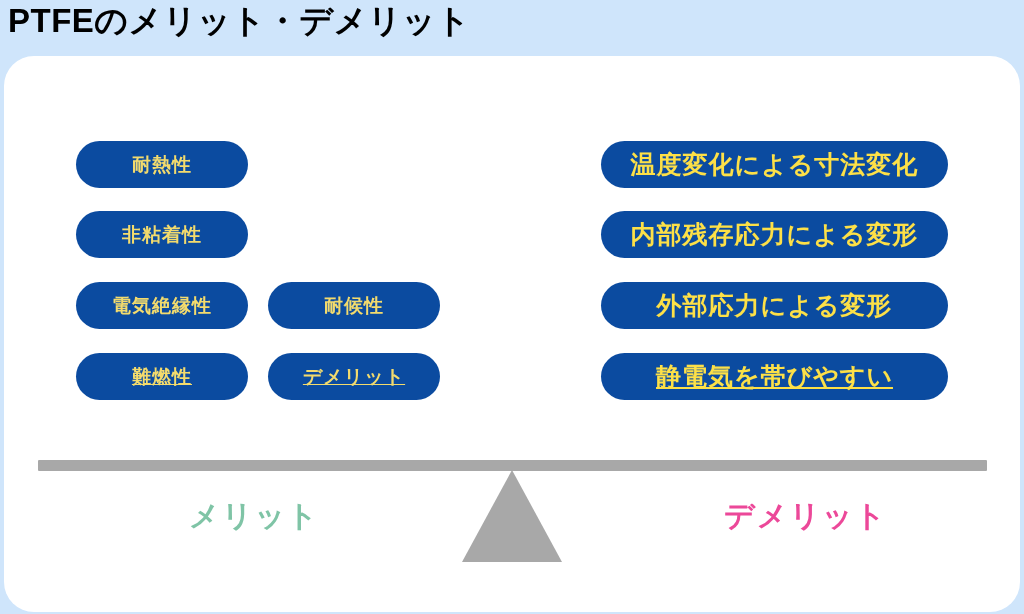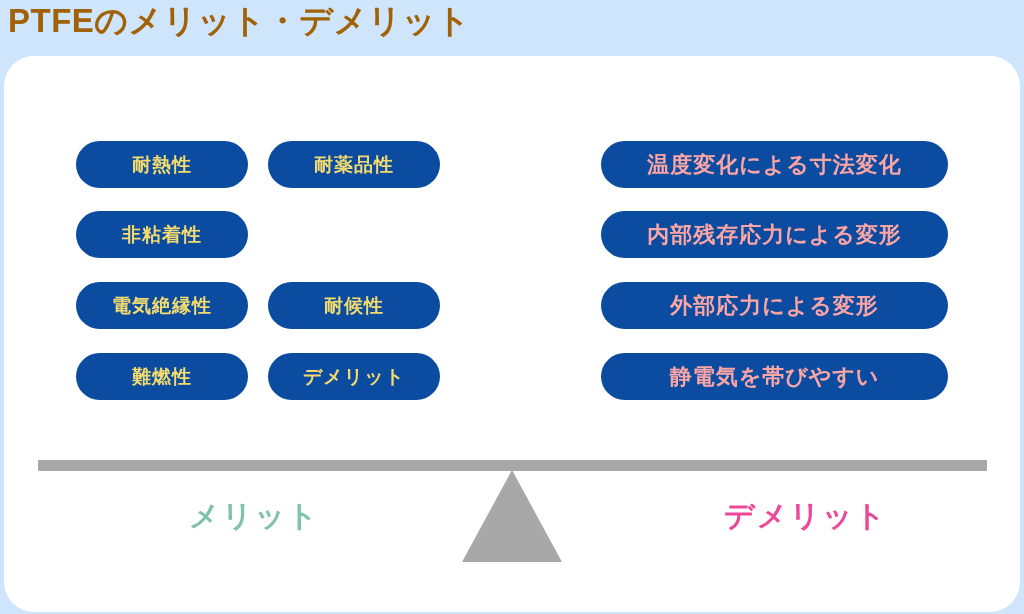--- a/index.html
+++ b/index.html
@@ -23,21 +23,21 @@
     width: 1024px;
     height: 58px;
     background: #cfe5fb;
   }
   .header-title {
     position: absolute;
     left: 8px;
     top: 1px;
     font-size: 33px;
     font-weight: bold;
-    color: #a16207;
+    color: #000000;
     letter-spacing: 0.5px;
     white-space: nowrap;
     line-height: 40px;
   }
 
   
   .card {
     position: absolute;
     left: 4px;
     top: 56px;
@@ -62,33 +62,33 @@
     white-space: nowrap;
   }
   .pill-merit {
     width: 172px;
     font-size: 19px;
     color: #f3db6d;
     letter-spacing: 1px;
   }
   .pill-demerit {
     width: 347px;
-    font-size: 22px;
-    color: #fca5a5;
+    font-size: 25px;
+    color: #fde047;
     letter-spacing: 1px;
   }
 
   .col-m1 { left: 72px; }
   .col-m2 { left: 264px; }
   .col-d1 { left: 597px; }
 
   .row-1 { top: 85px; }
   .row-2 { top: 155px; }
   .row-3 { top: 226px; }
-  .row-4 { top: 297px; }
+  .row-4 { top: 297px; text-decoration: underline; }
 
   
   .beam {
     position: absolute;
     left: 34px;
     top: 404px;
     width: 949px;
     height: 11px;
     background: #a8a8a8;
     border-radius: 1px;
@@ -132,21 +132,20 @@
   <div class="header-title">PTFEのメリット・デメリット</div>
 </div>
 
 <div class="card">
 
   <div class="pill pill-merit col-m1 row-1">耐熱性</div>
   <div class="pill pill-merit col-m1 row-2">非粘着性</div>
   <div class="pill pill-merit col-m1 row-3">電気絶縁性</div>
   <div class="pill pill-merit col-m1 row-4">難燃性</div>
 
-  <div class="pill pill-merit col-m2 row-1">耐薬品性</div>
   <div class="pill pill-merit col-m2 row-3">耐候性</div>
   <div class="pill pill-merit col-m2 row-4">デメリット</div>
 
   <div class="pill pill-demerit col-d1 row-1">温度変化による寸法変化</div>
   <div class="pill pill-demerit col-d1 row-2">内部残存応力による変形</div>
   <div class="pill pill-demerit col-d1 row-3">外部応力による変形</div>
   <div class="pill pill-demerit col-d1 row-4">静電気を帯びやすい</div>
 
   <div class="beam"></div>
   <div class="fulcrum"></div>

